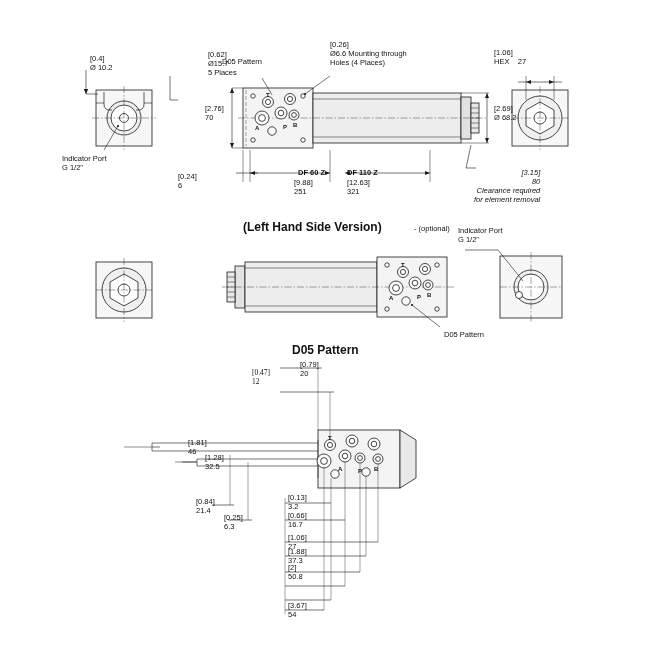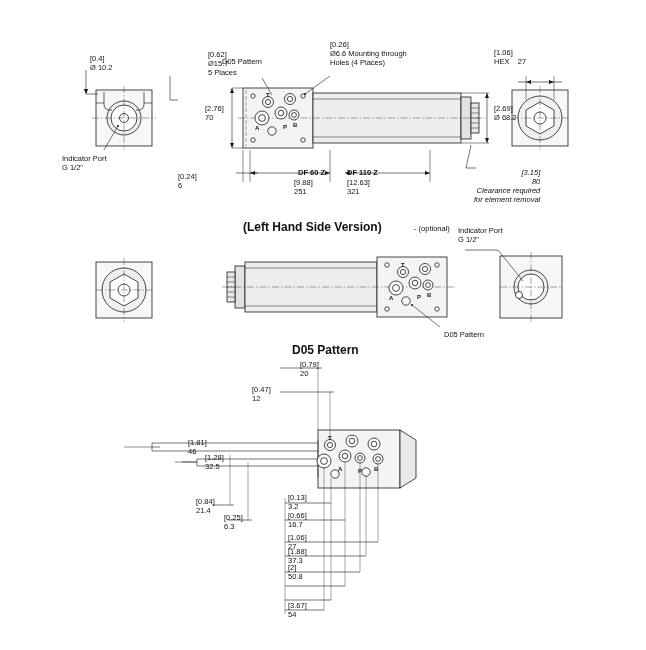--- a/index.html
+++ b/index.html
@@ -273,21 +273,21 @@
 
 <div class="port" style="left:401px;top:262px;">T</div>
 <div class="port" style="left:389px;top:295px;">A</div>
 <div class="port" style="left:427px;top:292px;">B</div>
 <div class="port" style="left:417px;top:294px;">P</div>
 
 <div class="ttl" style="left:292px;top:343px;">D05 Pattern</div>
 
 <div class="lbl" style="left:252px;top:360px;margin-left:48px;">[0.79]
 20</div>
-<div class="lbl" style="left:252px;top:385px;">[0.47]
+<div class="lbl" style="left:252px;top:368px;font-family:Liberation Serif, serif;">[0.47]
 12</div>
 
 <div class="lbl" style="left:158px;top:438px;margin-left:30px;">[1.81]
 46</div>
 <div class="lbl" style="left:205px;top:453px;">[1.28]
 32.5</div>
 
 <div class="lbl" style="left:196px;top:497px;">[0.84]
 21.4</div>
 <div class="lbl" style="left:224px;top:513px;">[0.25]

